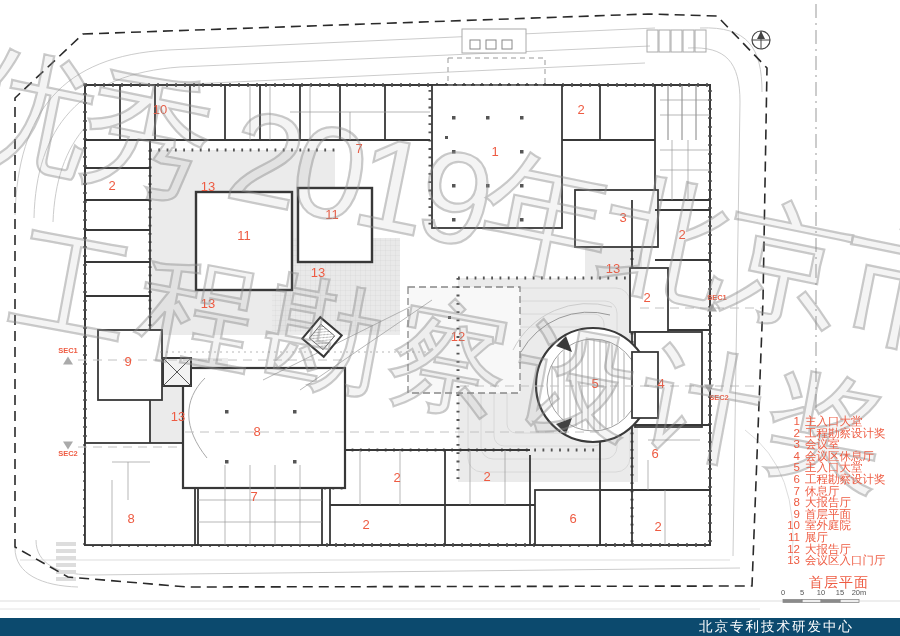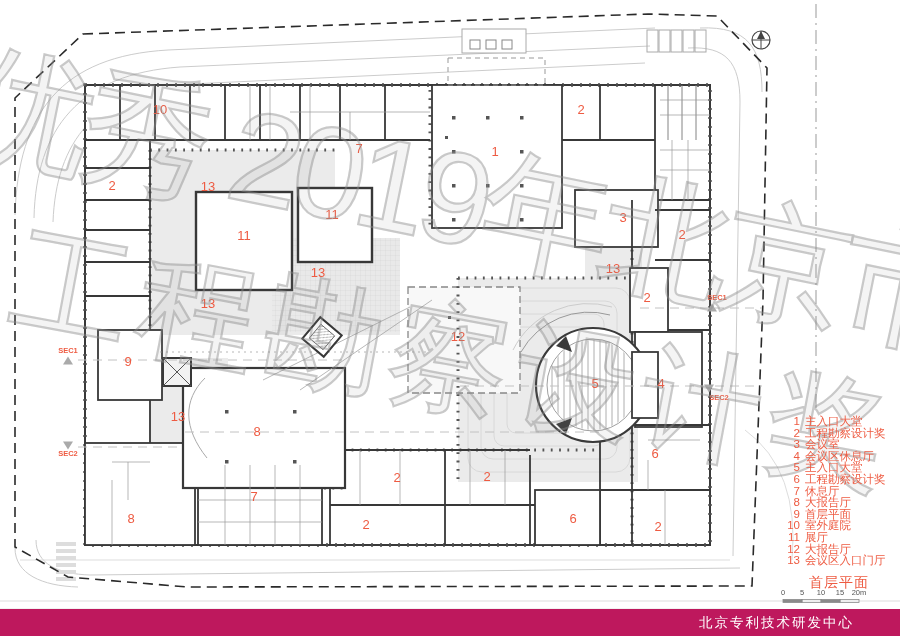--- a/index.html
+++ b/index.html
@@ -19,21 +19,21 @@
   }
   .wm1{left:-18px;top:14px;font-size:130px;letter-spacing:-8px;transform:rotate(11.5deg);}
   .wm2{left:28px;top:200px;font-size:120px;letter-spacing:8px;transform:rotate(10.5deg);}
   
   .legend{position:absolute;left:785px;top:416px;width:113px;z-index:7;color:#ee5b42;}
   .legend-row{display:flex;font-size:11.5px;line-height:11.6px;white-space:nowrap;}
   .legend-num{width:15px;text-align:right;margin-right:5px;flex:none;}
   .plan-title{position:absolute;left:785px;top:574px;font-size:14px;color:#ee5b42;letter-spacing:1px;z-index:7;margin-left:24px;}
   
   .footer{
-    position:absolute;left:0;bottom:0;width:100%;height:27px;background:#be185d;
+    position:absolute;left:0;bottom:0;width:100%;height:18px;background:#0c4a6e;
     display:flex;align-items:center;justify-content:flex-end;z-index:8;
   }
   .footer-title{color:#ffffff;font-size:13.5px;letter-spacing:2px;margin-right:46px;}
   
   text.rl{fill:#ee5b42;font-family:"Liberation Sans",sans-serif;font-size:13px;}
   text.sec{fill:#ee5b42;font-family:"Liberation Sans",sans-serif;font-size:7.5px;font-weight:bold;}
   text.sc{fill:#555;font-family:"Liberation Sans",sans-serif;font-size:7.5px;}
 </style>
 </head>
 <body>

